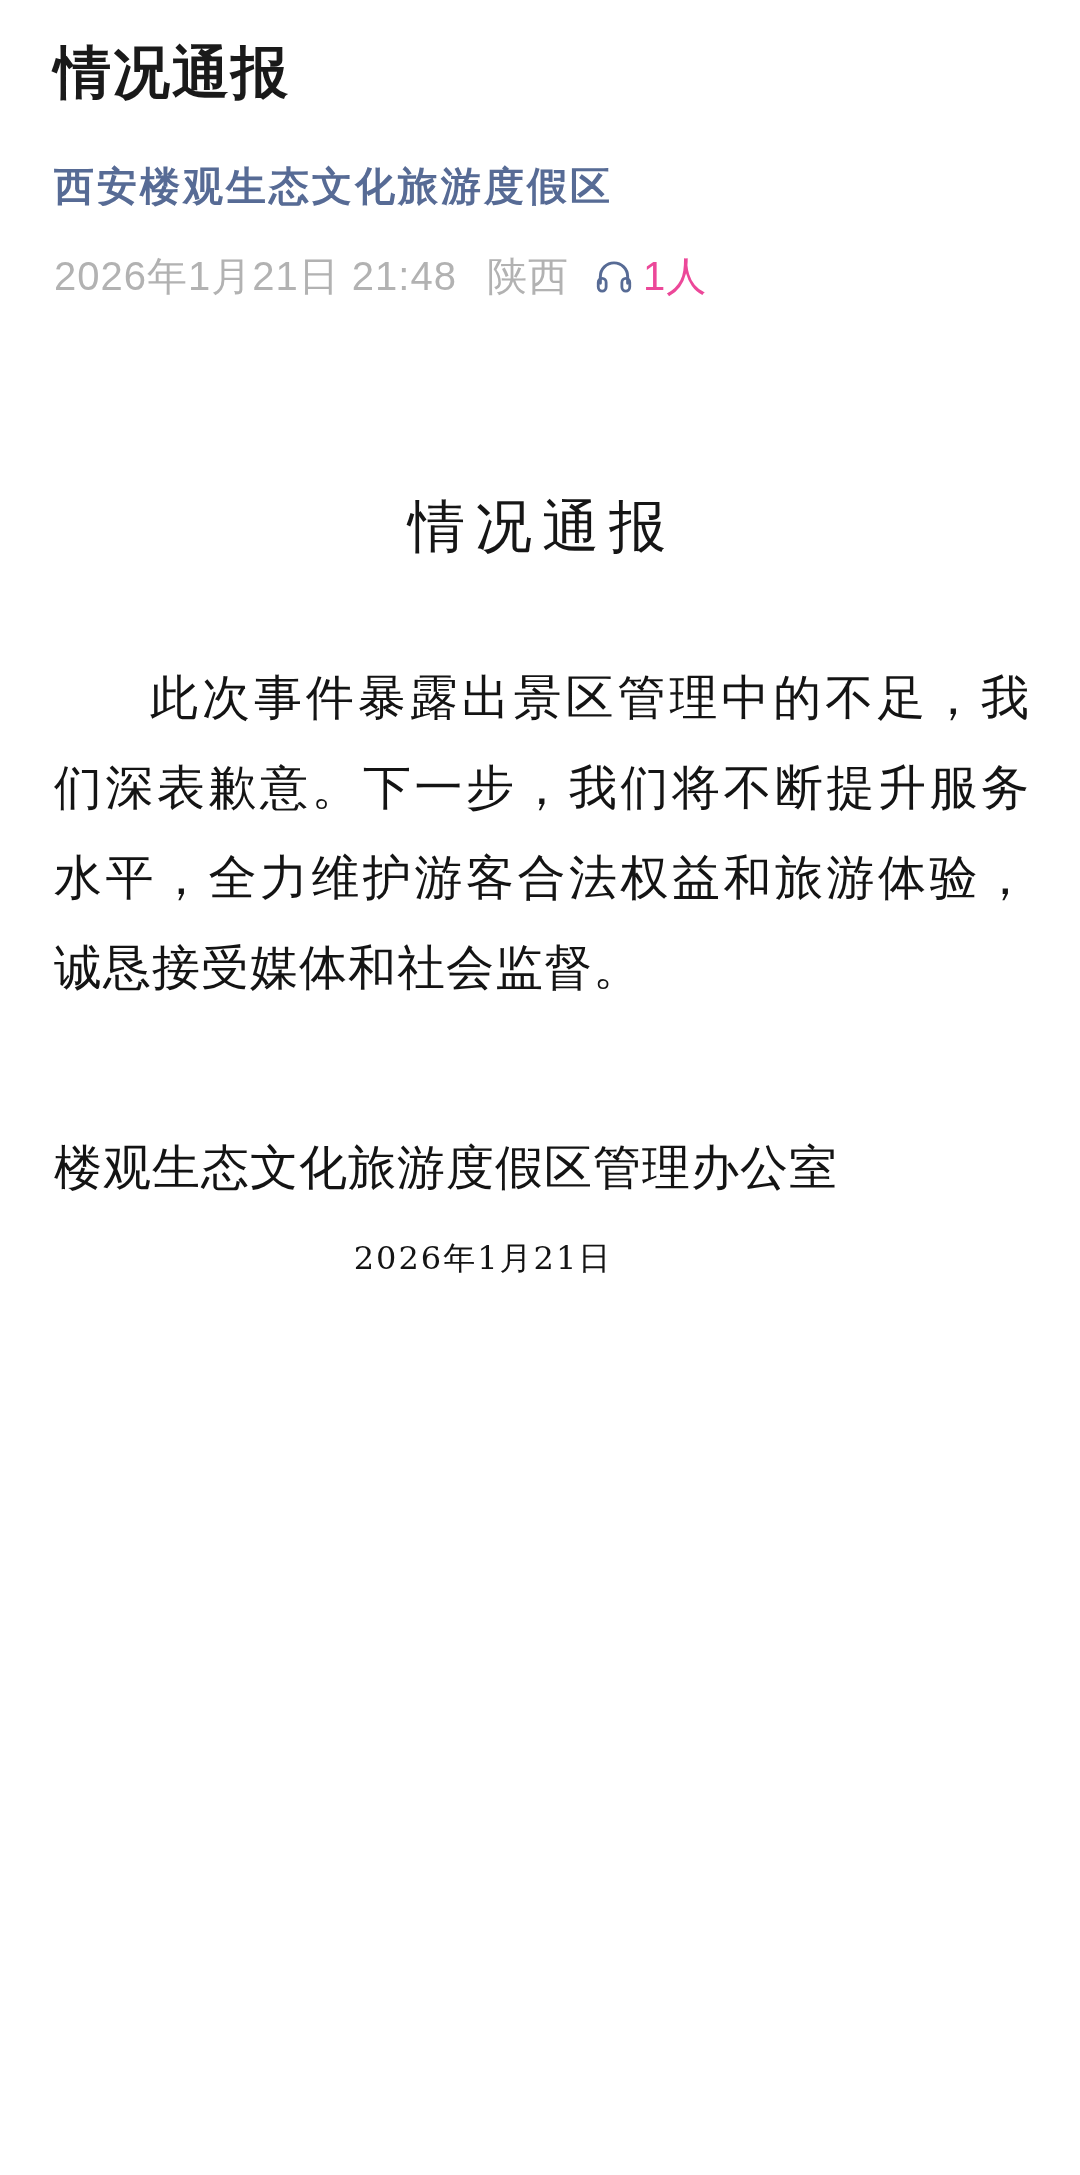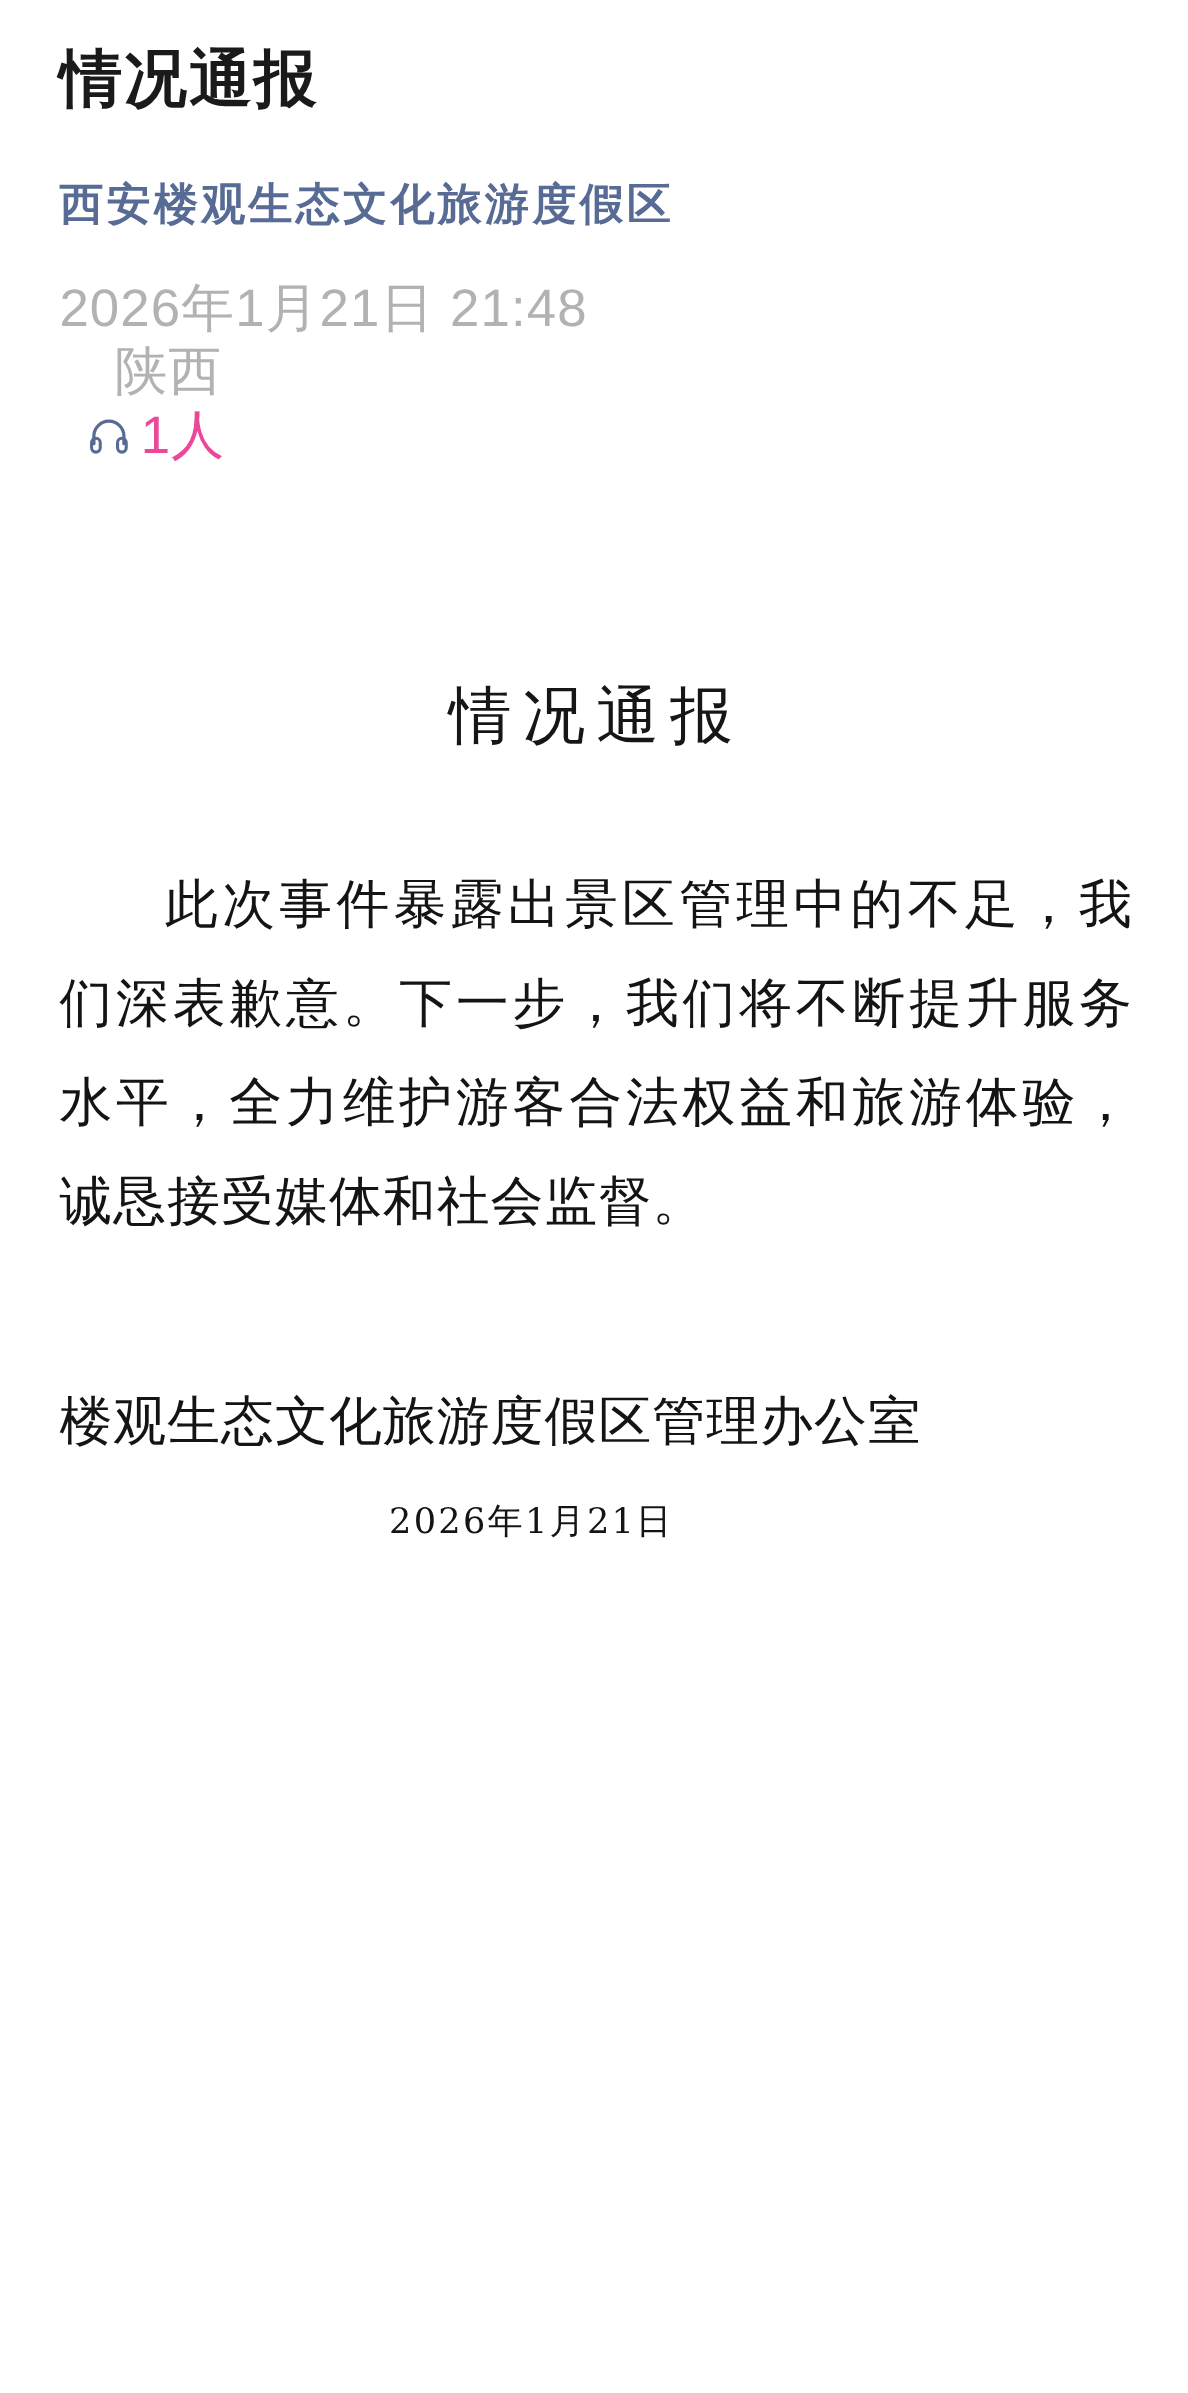--- a/index.html
+++ b/index.html
@@ -28,27 +28,27 @@
     line-height:1.2;
     color:#576b95;
     letter-spacing:3px;
     text-decoration:none;
     cursor:pointer;
     font-weight:bold;
   }
   .meta-row {
     margin-top:42px;
     display:flex;
-    font-size:48px;
+    align-items:center;
+    font-size:40px;
     line-height:1.2;
     color:#b2b2b2;
     letter-spacing:1px;
-    flex-direction:column;
   }
-  .meta-region { margin-left:50px; }
+  .meta-region { margin-left:30px; }
   .listen {
     margin-left:24px;
     display:flex;
     align-items:center;
     color:#ec4899;
     cursor:pointer;
   }
   .listen svg { margin-right:8px; display:block; }
   .notice-title {
     margin-top:192px;

